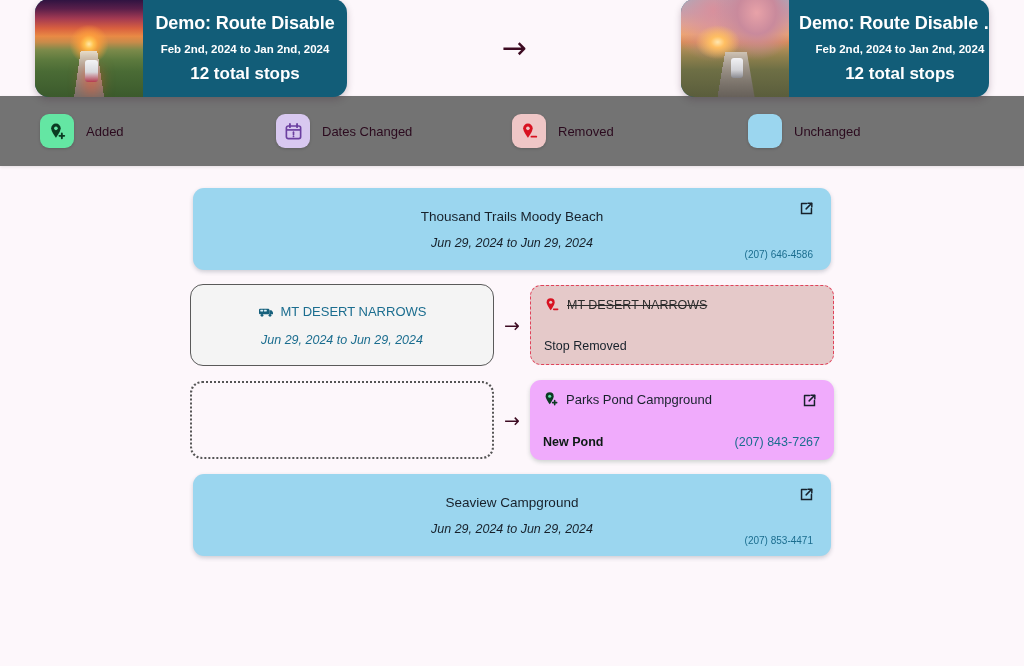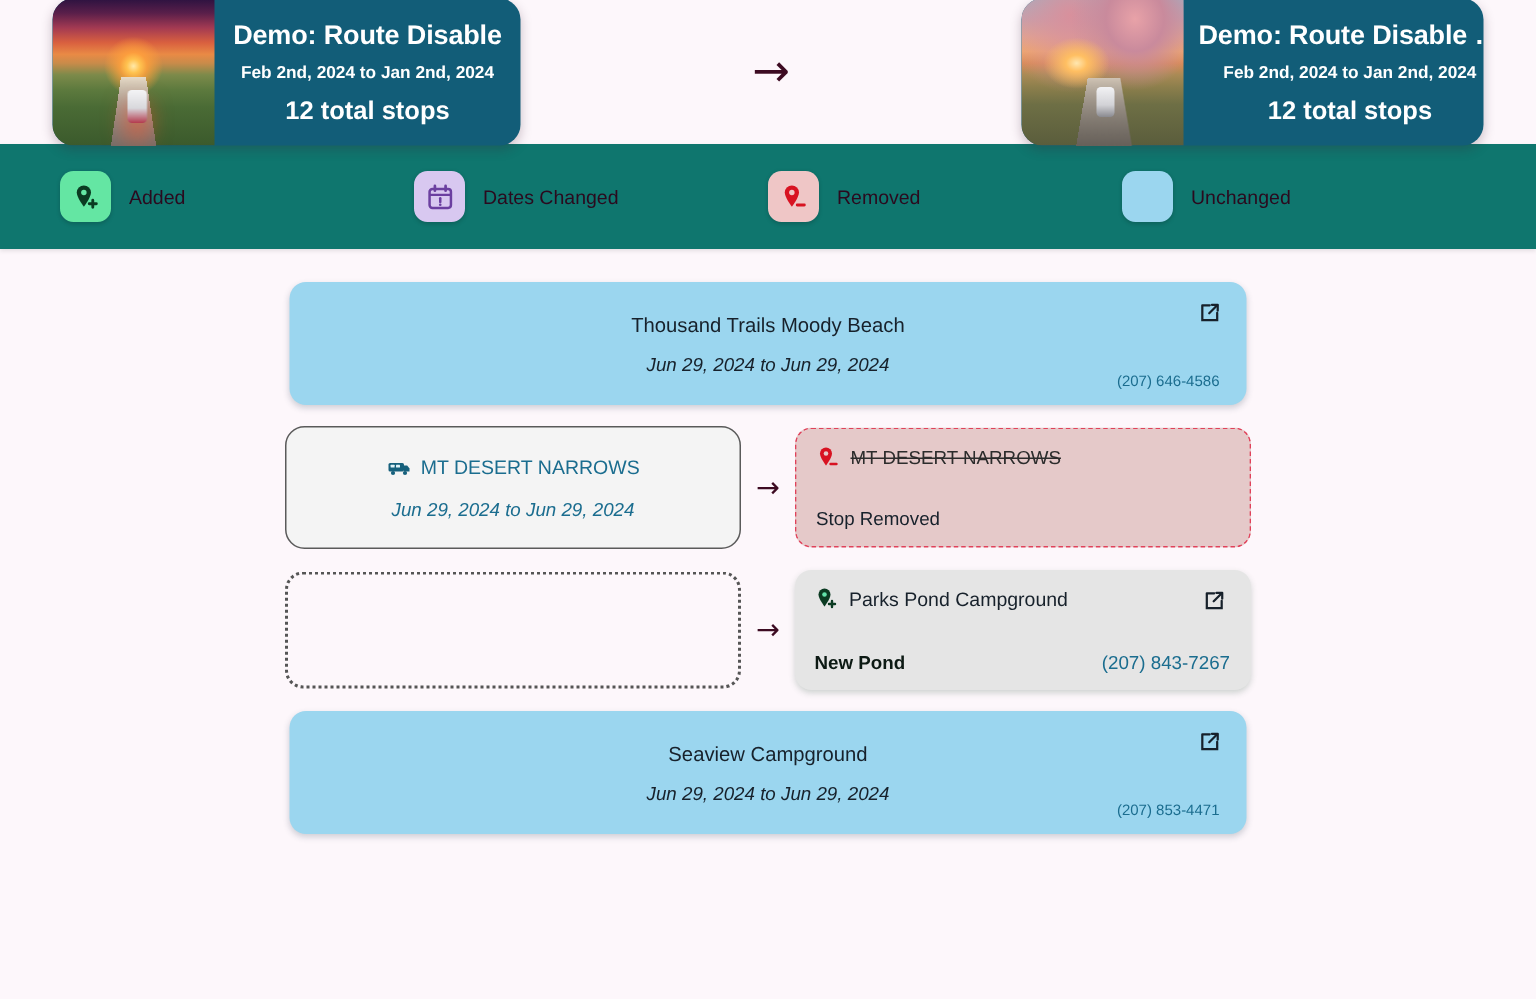--- a/index.html
+++ b/index.html
@@ -112,21 +112,21 @@
   .header-arrow {
     font-size: 30px;
     color: #3d0b22;
     line-height: 1;
     font-family: "DejaVu Sans", sans-serif;
   }
 
   
   .legend {
     height: 70px;
-    background: #0f766e;
+    background: #737373;
     display: flex;
     align-items: center;
     padding: 0 40px;
     box-shadow: 0 1px 3px rgba(0,0,0,0.10);
   }
   .legend-item {
     display: flex;
     align-items: center;
     gap: 12px;
     flex: 1 1 0;
@@ -254,21 +254,21 @@
     text-decoration: line-through;
     display: flex; align-items: center; gap: 7px;
   }
   .card-removed .r-status {
     font-size: 12.5px;
     color: #17212b;
   }
 
   .card-added {
     height: 80px;
-    background: #e5e5e5;
+    background: #f0abfc;
     border-radius: 11px;
     box-shadow: 0 2px 4px rgba(40,80,60,0.22);
     padding: 11px 13px;
     position: relative;
     display: flex;
     flex-direction: column;
     justify-content: space-between;
   }
   .card-added .a-title {
     font-size: 13px;

